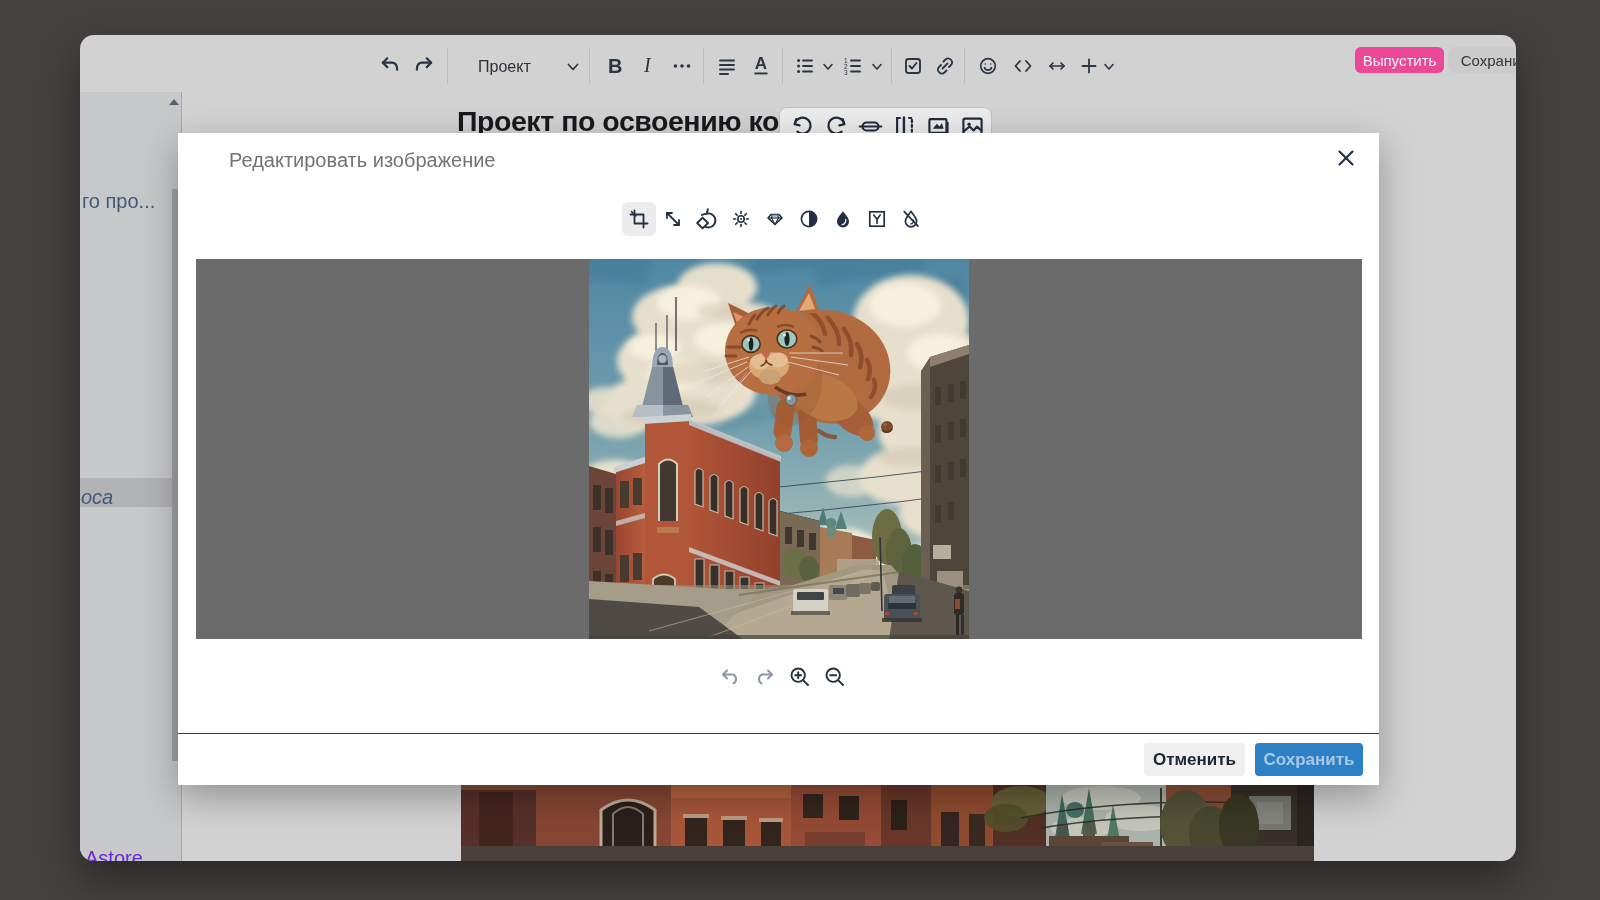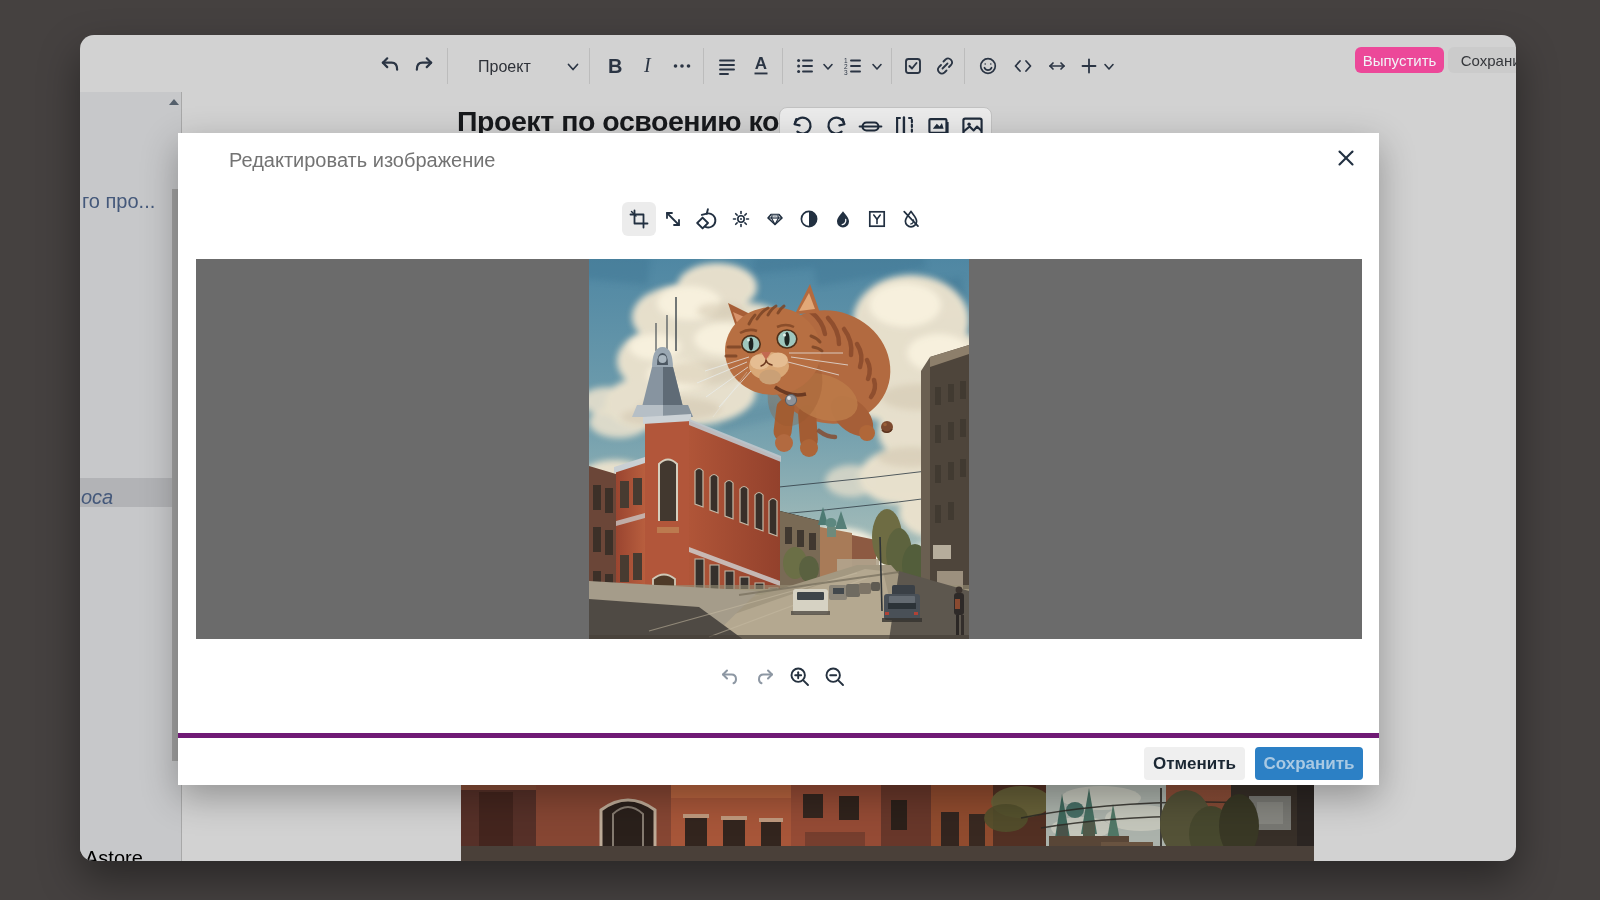--- a/index.html
+++ b/index.html
@@ -34,37 +34,37 @@
   #mClose { position:absolute; left:1156px; top:13px; width:24px; height:24px; }
   #mIcons { position:absolute; left:444px; top:69px; height:36px; display:flex; }
   .mi { width:34px; height:34px; display:flex; align-items:center; justify-content:center; }
   .mi.sel { background:#ececec; border-radius:6px; }
   #preview { position:absolute; left:18px; top:126px; width:1166px; height:380px;
     background:#6b6b6b; }
   #pic { position:absolute; left:411px; top:126px; width:380px; height:380px; }
   #mControls { position:absolute; left:534px; top:528px; height:32px; display:flex; }
   .mc { width:35px; height:32px; display:flex; align-items:center; justify-content:center; }
   #mFooter { position:absolute; left:0; top:600px; width:1201px; height:52px;
-    border-top:5px solid #701a75; }
+    border-top:1px solid #701a75; }
   #btnCancel { position:absolute; left:966px; top:9px; width:101px; height:33px;
     background:#efefef; border-radius:4px; color:#1b2733; font-size:17px; font-weight:bold;
     display:flex; align-items:center; justify-content:center; }
   #btnSave { position:absolute; left:1077px; top:9px; width:108px; height:33px;
     background:#2c80c5; border-radius:4px; color:#a9c9e3; font-size:17px; font-weight:bold;
     display:flex; align-items:center; justify-content:center; }
   #photoStrip { position:absolute; left:381px; top:749px; width:853px; height:77px; }
 </style>
 </head>
 <body>
 <div id="window">
   <div id="sidebar">
     <div id="sbHighlight"></div>
     <div class="sbtxt" style="left:2px; top:98px;">го про...</div>
     <div class="sbtxt" style="left:1px; top:394px;font-style:italic;">оса</div>
-    <div class="sbtxt" style="left:5px; top:755px; color:#000000;">Astore</div>
+    <div class="sbtxt" style="left:5px; top:755px; color:#6d28d9;">Astore</div>
     <div id="sbScroll"></div>
     <div class="abs" style="left:89px; top:7px; width:0; height:0; border-left:5px solid transparent; border-right:5px solid transparent; border-bottom:6px solid #55606c;"></div>
   </div>
   <div id="toolbar">
     <svg class="abs" style="left:197px; top:20px;" width="22" height="22" viewBox="0 0 20 20" fill="none" stroke="#2b3544" stroke-width="2" stroke-linecap="round" stroke-linejoin="round">
         <path d="M7.5 3 L3.5 7 L7.5 11"></path>
         <path d="M3.5 7 H11.5 C15 7 16.5 9.8 16.5 13.4"></path>
       </svg>
     <svg class="abs" style="left:231px; top:20px;" width="22" height="22" viewBox="0 0 20 20" fill="none" stroke="#2b3544" stroke-width="2" stroke-linecap="round" stroke-linejoin="round">
         <path d="M12.5 3 L16.5 7 L12.5 11"></path>

